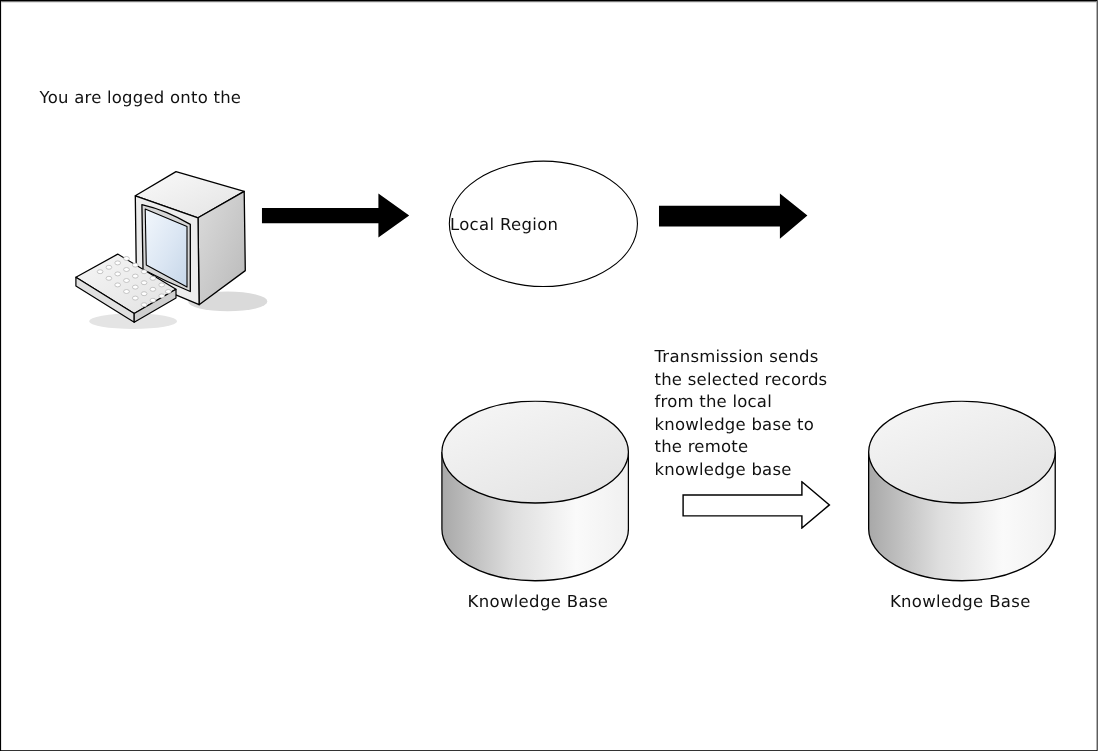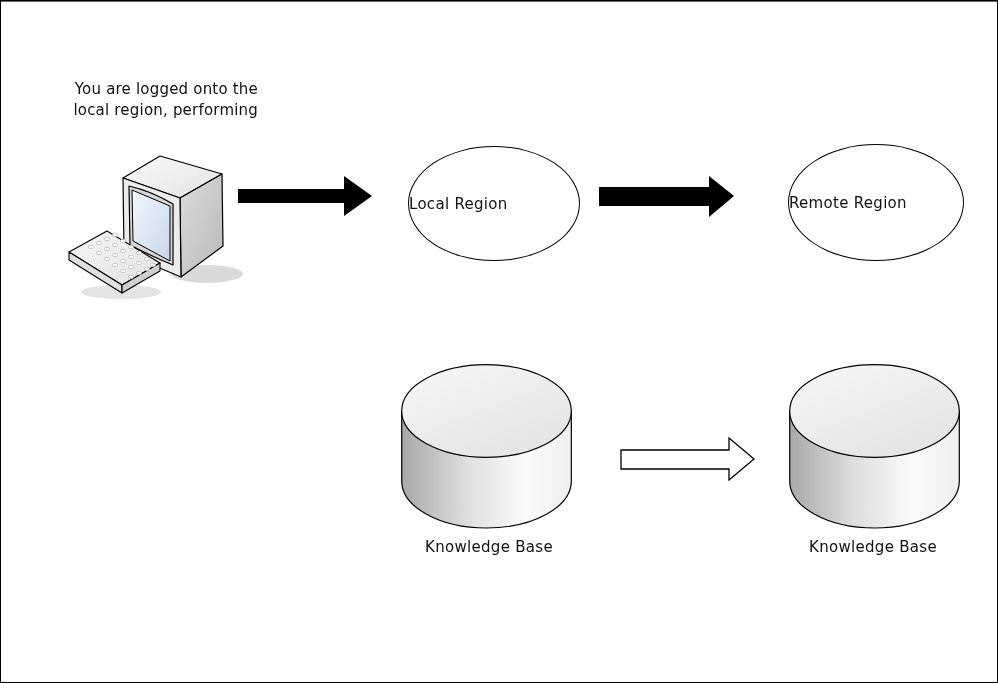--- a/index.html
+++ b/index.html
@@ -7,21 +7,21 @@
     position:relative;
     width:998px;height:683px;
     box-sizing:border-box;
     border:1px solid #000;
     background:#ffffff;
     font-family:"DejaVu Sans","Liberation Sans",sans-serif;
     color:#111;
     overflow:hidden;
   }
   .top-edge{position:absolute;top:0;left:0;right:0;height:1px;background:#6b6b6b;}
-  .caption{position:absolute;text-align:right;font-size:15px;letter-spacing:.2px;color:#111;}
+  .caption{position:absolute;text-align:left;font-size:15px;letter-spacing:.2px;color:#111;}
   .caption .ln{white-space:nowrap;}
   .caption-login{left:35px;top:78px;width:222px;line-height:21px;}
   .caption-transmission{left:594px;top:313px;width:202px;line-height:20.6px;}
   .node-ellipse{
     position:absolute;
     border:1px solid #000;
     border-radius:50%;
     background:#fff;
     display:flex;align-items:center;justify-content:flex-start;
     font-size:15px;letter-spacing:.3px;
@@ -37,21 +37,20 @@
   .kb-label-right{left:772px;}
 </style>
 </head>
 <body>
 
 <div class="canvas">
   <div class="top-edge"></div>
 
   <div class="caption caption-login">
     <div class="ln">You are logged onto the</div>
-    <div class="ln">local region, performing</div>
   </div>
 
   <svg class="svg-abs" style="left:58px;top:133px;" width="185" height="165" viewBox="0 0 185 165">
     <defs>
       <linearGradient id="monSide" x1="0" y1="0" x2="1" y2="1">
         <stop offset="0" stop-color="#dcdcdc"></stop>
           <stop offset="1" stop-color="#b9b9b9"></stop>
       </linearGradient>
       <linearGradient id="monTop" x1="0" y1="0" x2="1" y2="1">
         <stop offset="0" stop-color="#fafafa"></stop>
@@ -117,24 +116,29 @@
   </svg>
 
   <div class="node-ellipse ellipse-local">
     <span>Local Region</span>
   </div>
 
   <svg class="svg-abs" style="left:598px;top:174px;" width="136" height="43" viewBox="0 0 136 43">
     <polygon points="0,12 110,12 110,1 135,21 110,42 110,31 0,31" fill="#000"></polygon>
   </svg>
 
-  <div class="node-ellipse ellipse-remote">
-    <span>Remote Region</span>
+
+  <div class="caption caption-transmission">
+    <div class="ln">Transmission sends</div>
+    <div class="ln">the selected records</div>
+    <div class="ln">from the local</div>
+    <div class="ln">knowledge base to</div>
+    <div class="ln">the remote</div>
+    <div class="ln">knowledge base</div>
   </div>
-
 
   <svg class="svg-abs" style="left:619px;top:436px;" width="136" height="44" viewBox="0 0 136 44">
     <polygon points="1,13 109,13 109,1 134,22 109,43 109,32 1,32" fill="#ffffff" stroke="#000" stroke-width="1.3" stroke-linejoin="miter"></polygon>
   </svg>
 
   <svg class="svg-abs" style="left:400px;top:363px;" width="171" height="165" viewBox="0 0 171 165">
     <defs>
       <linearGradient id="cylSideL" x1="0" y1="0" x2="1" y2="0">
         <stop offset="0" stop-color="#a8a8a8"></stop>
           <stop offset="0.38" stop-color="#dedede"></stop>

